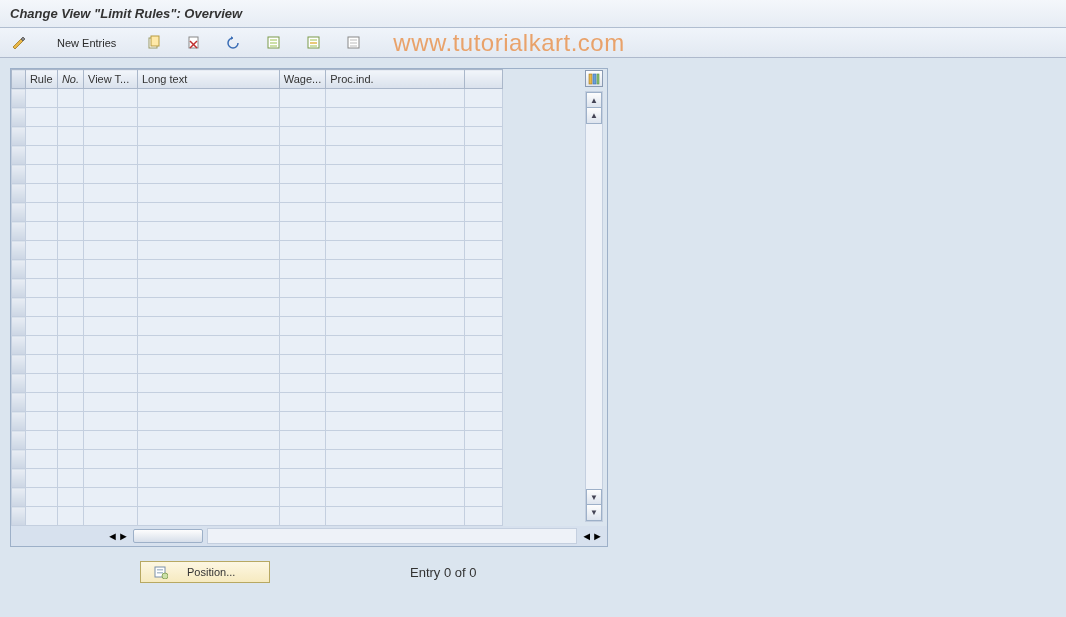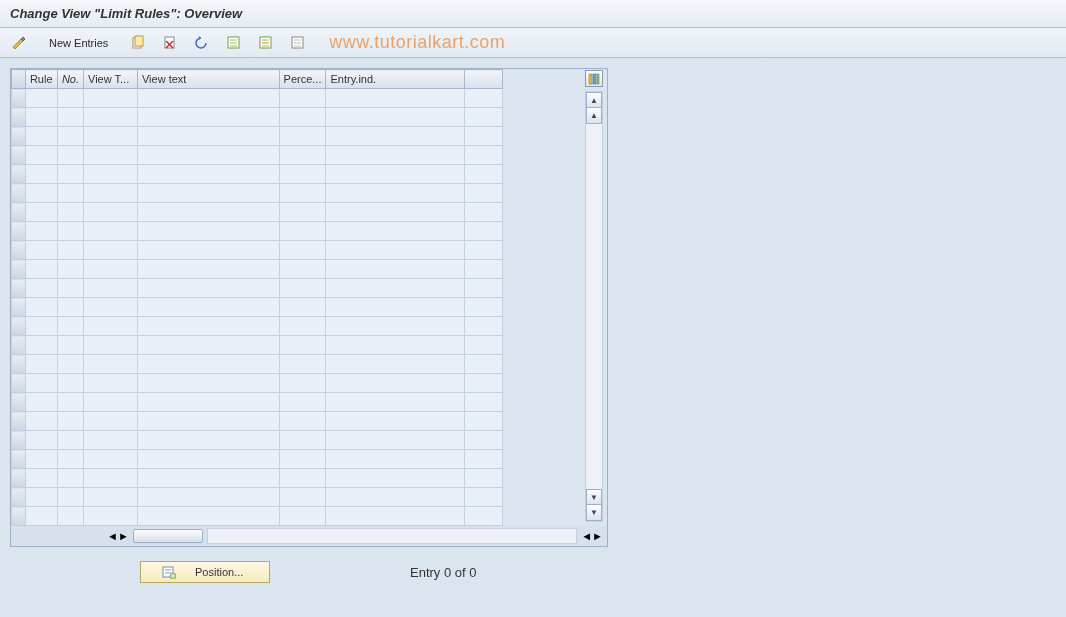--- a/index.html
+++ b/index.html
@@ -26,21 +26,21 @@
     font-size: 13px;
     color: #333;
   }
   .toolbar {
     background: linear-gradient(#f0f4fa, #e2e9f2);
     border-bottom: 1px solid #aeb9cc;
     height: 30px;
     display: flex;
     align-items: center;
     padding: 0 8px;
-    gap: 10px;
+    gap: 18px;
   }
   .tb-btn {
     width: 22px;
     height: 22px;
     display: flex;
     align-items: center;
     justify-content: center;
     border: 1px solid transparent;
     border-radius: 2px;
     cursor: pointer;
@@ -48,21 +48,21 @@
   .tb-newentries {
     font-size: 11px;
     color: #2a2a2a;
     padding: 3px 8px;
     cursor: pointer;
     border: 1px solid transparent;
     border-radius: 2px;
   }
   .watermark {
     color: #e9a26a;
-    font-size: 18px;
+    font-size: 24px;
     font-family: Arial, sans-serif;
     margin-left: 10px;
     letter-spacing: 0.5px;
     text-align: right;
   }
   .content {
     padding: 10px;
   }
   .grid-wrap {
     position: relative;
@@ -173,21 +173,21 @@
   .position-btn {
     width: 130px;
     height: 22px;
     background: linear-gradient(#fdf7e2, #f6eac0);
     border: 1px solid #b7a862;
     display:flex;
     align-items:center;
     cursor:pointer;
     font-size:11px;
     color:#333;
-    padding: 0 20px;
+    padding: 0 12px;
   }
   .position-btn .picon {
     width:16px;height:16px;
     margin-right: 18px;
     display:flex;align-items:center;justify-content:center;
   }
   .entry-text { font-size:13px; color:#333; }
   svg { display:block; }
 </style>
 </head>
@@ -254,23 +254,23 @@
 <div class="content">
   <div class="grid-wrap">
     <div class="grid-inner">
       <table class="grid-table">
         <thead>
           <tr>
             <th class="row-selector"></th>
             <th class="col-rule">Rule</th>
             <th class="col-no">No.</th>
             <th class="col-wage">View T...</th>
-            <th class="col-long">View text</th>
-            <th class="col-perc">Perce...</th>
-            <th class="col-proc">Entry.ind.</th>
+            <th class="col-long">Long text</th>
+            <th class="col-perc">Wage...</th>
+            <th class="col-proc">Proc.ind.</th>
             <th class="col-last"></th>
           </tr>
         </thead>
         <tbody id="tbody">
             <tr>
               <td class="row-selector"></td>
               <td></td>
               <td></td>
               <td></td>
               <td></td>

